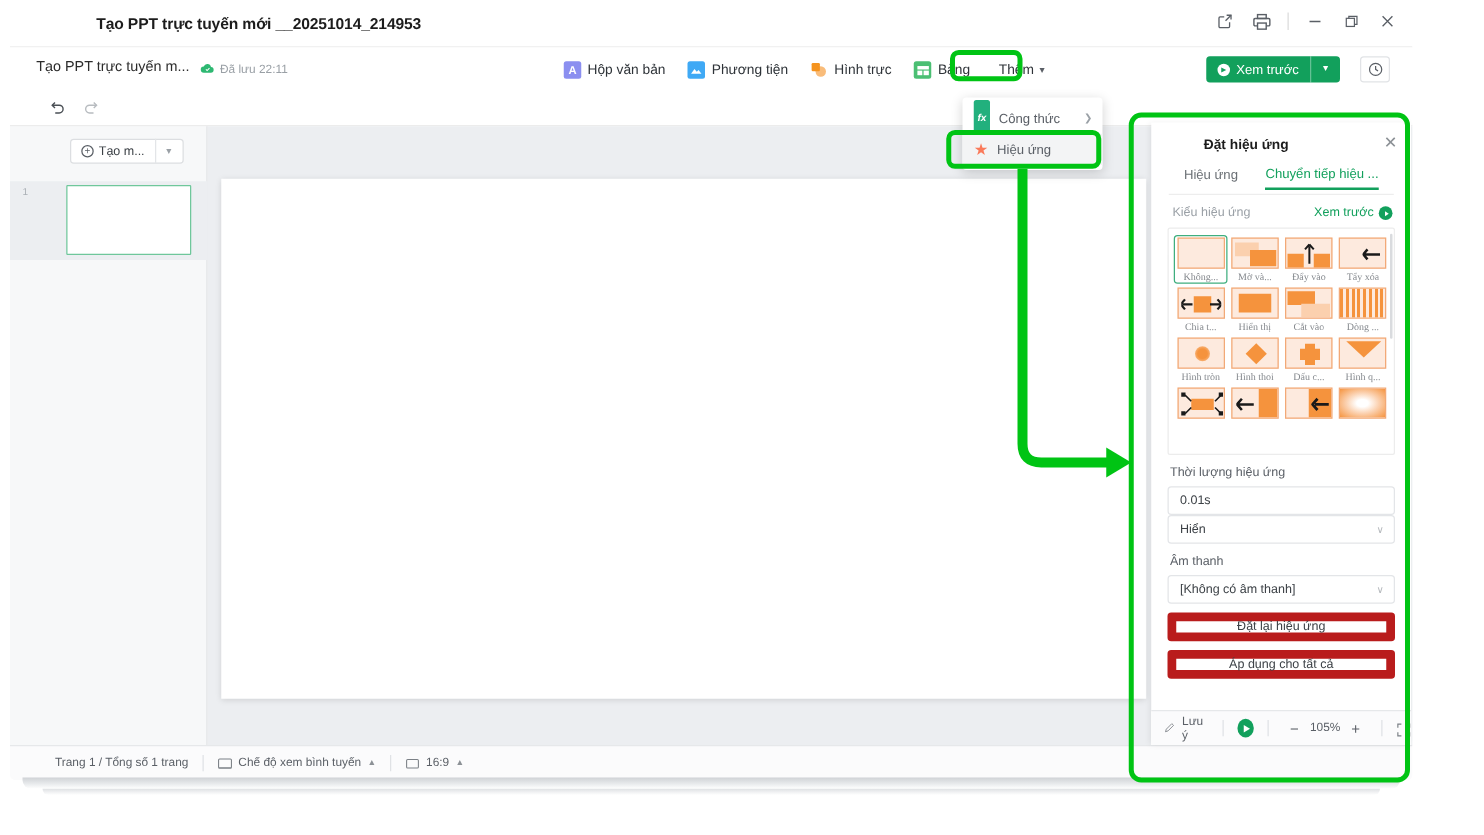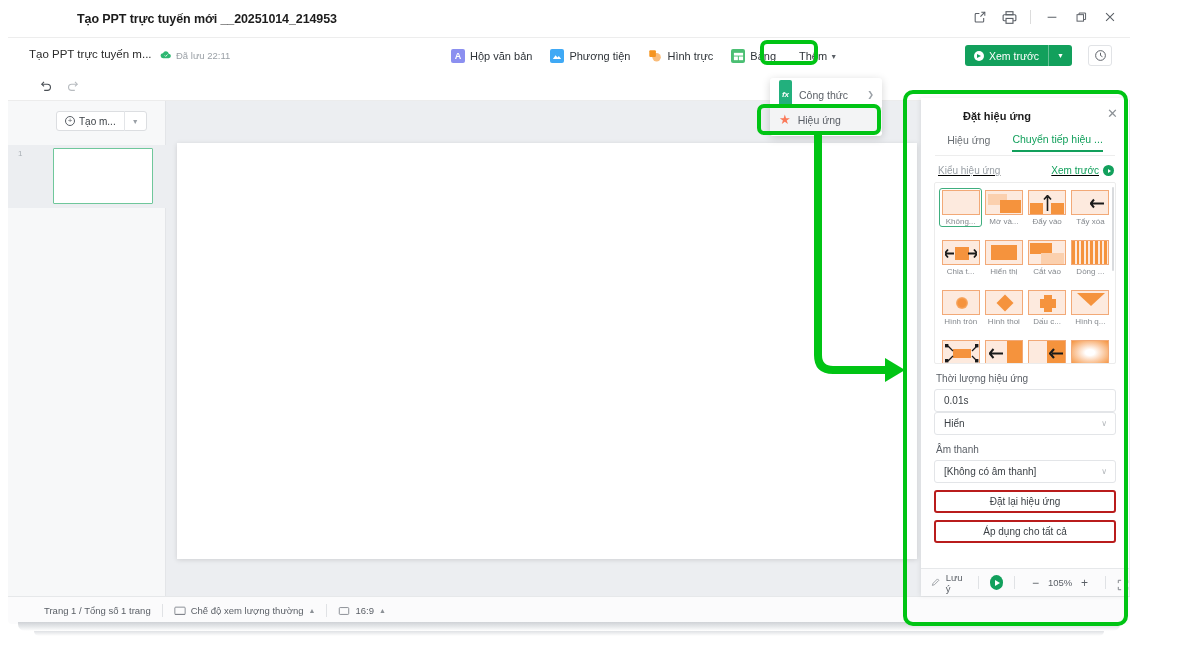--- a/index.html
+++ b/index.html
@@ -224,37 +224,36 @@
     display:flex; align-items:center; justify-content:center; gap:22px;
     height:26px; border-bottom:1px solid #ededed; margin: 2px 14px 0 14px;
     position:relative;
   }
   .ptab { font-size:10.5px; color:#6b7075; cursor:pointer; padding-bottom:5px; }
   .ptab.active { color:#12a05c; border-bottom:2px solid #12a05c; font-weight:normal; }
 
   .sub-row {
     display:flex; align-items:flex-start; justify-content:space-between;
     padding: 9px 15px 6px 17px;
-    text-decoration: underline;
   }
   .sub-left { font-size:10px; color:#9aa0a6; }
   .sub-right { font-size:10px; color:#12a05c; display:flex;align-items:center;gap:4px; cursor:pointer;}
   .mini-play { width:11px;height:11px;border-radius:50%;background:#12a05c;
                display:flex;align-items:center;justify-content:center;}
   .mini-play i { width:0;height:0;border-left:3.5px solid #fff;
                  border-top:2px solid transparent;border-bottom:2px solid transparent;
                  margin-left:1px;}
 
   .eff-box {
     margin: 0 13px; height: 182px; border:1px solid #ececec; border-radius:2px;
     overflow:hidden; position:relative; background:#fff;
   }
   .eff-grid {
     display:grid; grid-template-columns: repeat(4, 1fr);
-    padding: 5px 3px 0 4px; gap: 11px 0;
+    padding: 5px 3px 0 4px; gap: 1px 0; font-family: Liberation Serif, serif;
   }
   .eff-cell {
     display:flex; flex-direction:column; align-items:center;
     cursor:pointer; padding: 2px 0 1px 0; border-radius:3px;
   }
   .eff-cell.selected { border:1.3px solid #3fae7e; padding:0.7px 0 0 0; }
   .eff-thumb {
     width:38px; height:25px; border:1px solid #f2a977;
     background:#fdeade; position:relative; overflow:hidden;
   }
@@ -270,21 +269,21 @@
   .fld-label { font-size:10px; color:#5a5f66; padding: 9px 0 5px 15px; }
   .fld {
     margin: 0 13px; height:23px; border:1px solid #e3e5e8; border-radius:3px;
     display:flex; align-items:center; padding: 0 9px;
     font-size:10px; color:#3c4146; background:#fff; position:relative;
     cursor:text;
   }
   .fld.select { cursor:pointer; }
   .fld .dn-caret { position:absolute; right:8px; font-size:8px; color:#b4b8bc; }
   .btn-wide {
-    margin: 7px 13px 0 13px; height:23px; border:2px solid #b91c1c; border-radius:3px;
+    margin: 7px 13px 0 13px; height:23px; border:7px solid #b91c1c; border-radius:3px;
     display:flex; align-items:center; justify-content:center;
     font-size:10px; color:#3c4146; background:#fff; cursor:pointer;
   }
   .panel-foot {
     position:absolute; left:0; bottom:0; width:208px; height:28px;
     border-top:1px solid #e6e8ea; background:#fbfbfc;
     display:flex; align-items:center; padding-left:10px;
   }
 
   
@@ -448,21 +447,21 @@
 
     <div class="statusbar">
       <div class="sb-left">
         <span class="sb-item">Trang 1 / Tổng số 1 trang</span>
         <span class="sb-sep"></span>
         <span class="sb-item">
           <svg width="12" height="12" viewBox="0 0 14 14" fill="none" stroke="#7b8086" stroke-width="1">
             <rect x="1" y="2.5" width="12" height="8.5" rx="1"></rect>
               <path d="M1 11h12"></path>
           </svg>
-          <span>Chế độ xem lượng thường</span>
+          <span>Chế độ xem bình tuyến</span>
           <span class="up-caret">▲</span>
         </span>
         <span class="sb-sep"></span>
         <span class="sb-item">
           <svg width="12" height="12" viewBox="0 0 14 14" fill="none" stroke="#7b8086" stroke-width="1">
             <rect x="1.5" y="3" width="11" height="8" rx="1"></rect>
           </svg>
           <span>16:9</span>
           <span class="up-caret">▲</span>
         </span>

